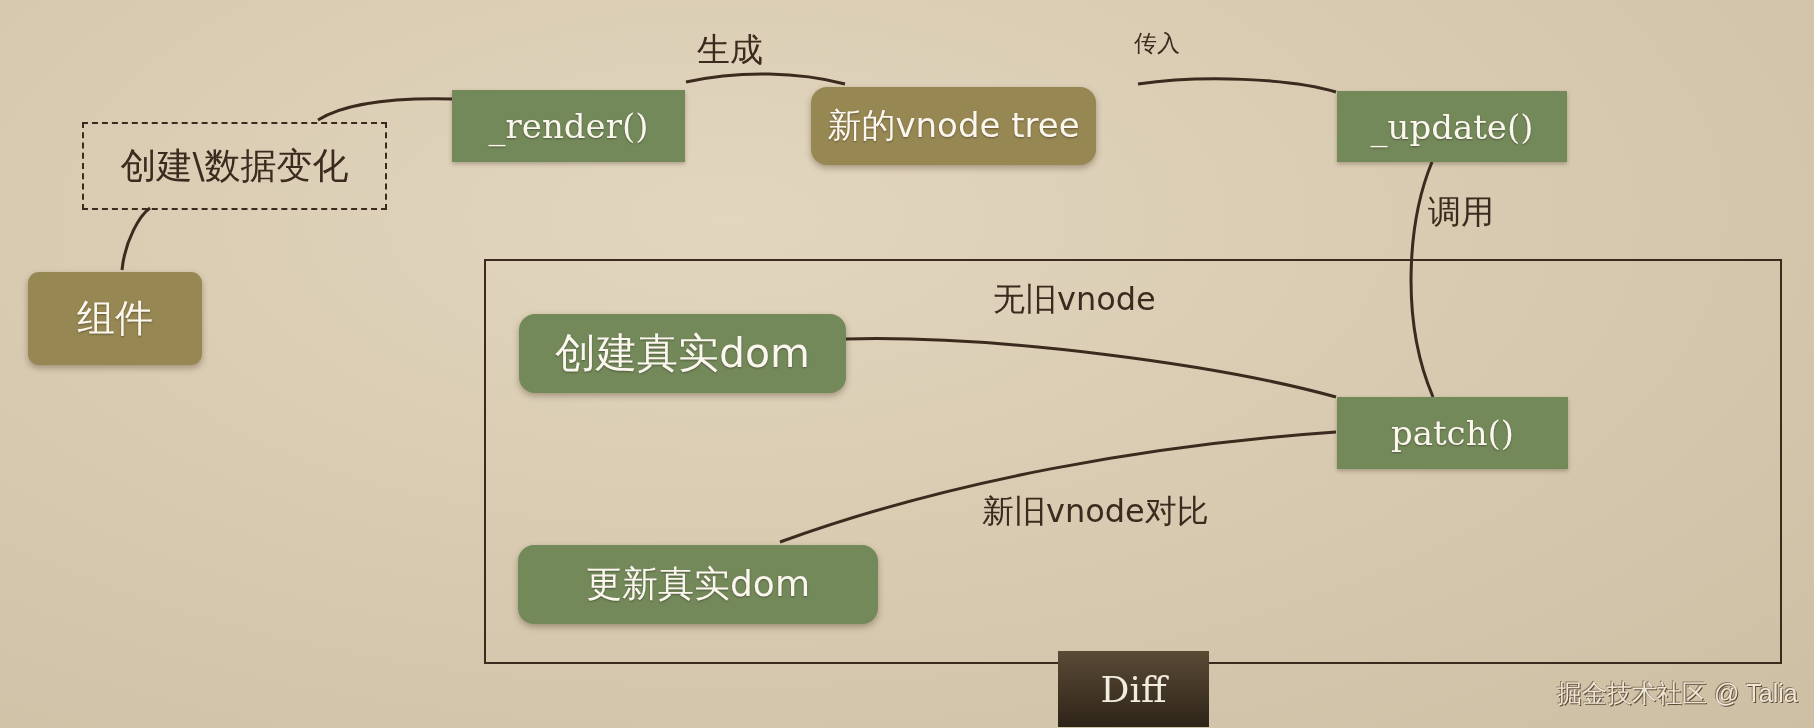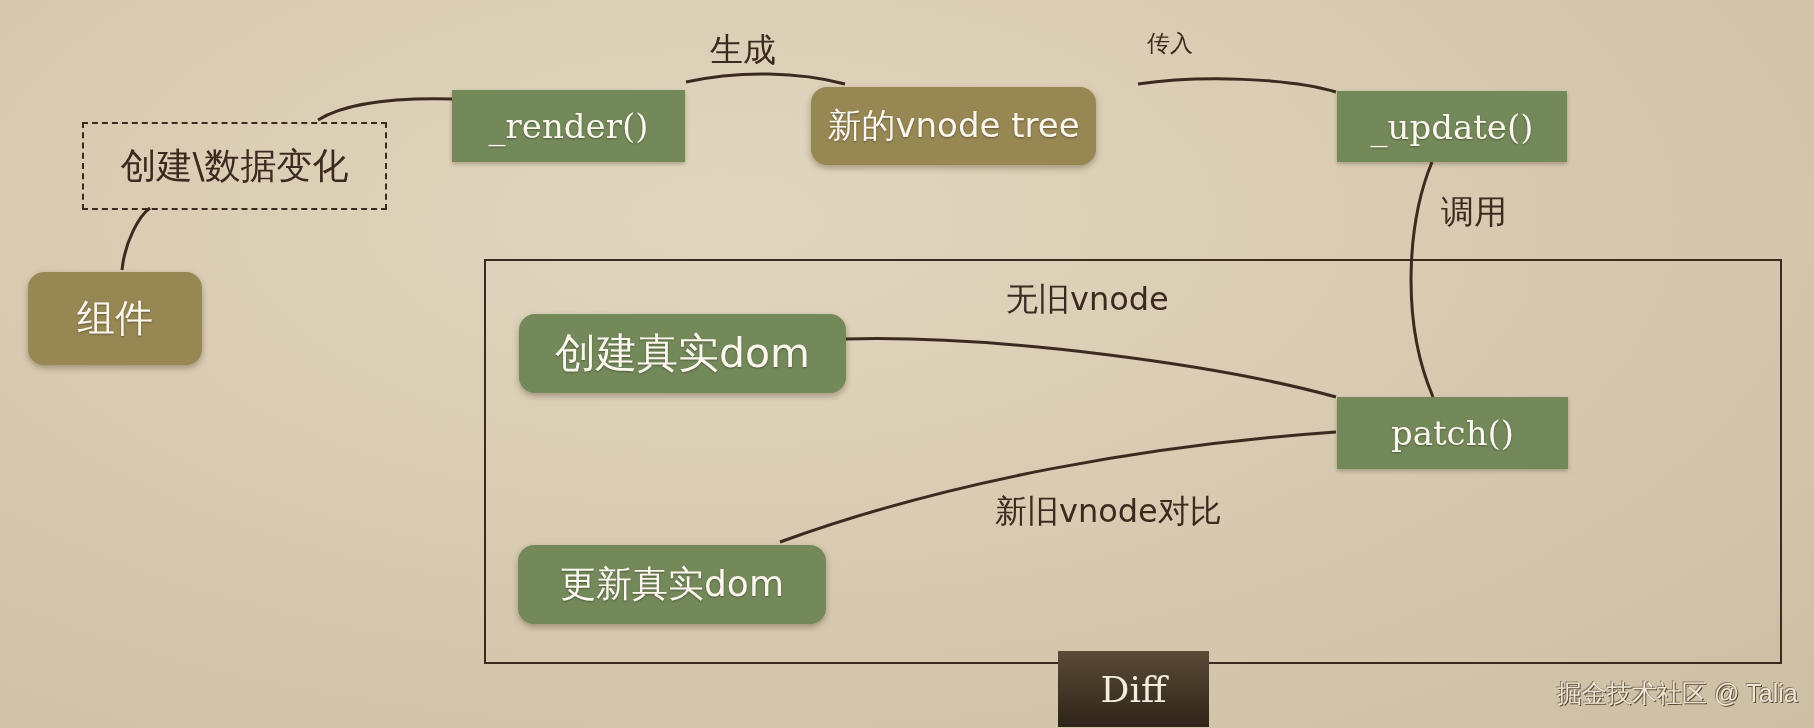--- a/index.html
+++ b/index.html
@@ -8,21 +8,21 @@
     background-image:radial-gradient(ellipse at 40% 30%, #e2d6bf 0%, #d6c9af 55%, #cdbfa4 100%);
     font-family:"DejaVu Sans","Liberation Sans",sans-serif;}
   svg.links{position:absolute;left:0;top:0;}
   .node{position:absolute;display:flex;align-items:center;justify-content:center;
     color:#fbf7ee;box-sizing:border-box;white-space:nowrap;
     text-shadow:0 1px 2px rgba(0,0,0,.35);}
   .green{background:#74895a;}
   .olive{background:#978753;}
   .rounded{border-radius:16px;box-shadow:0 3px 6px rgba(60,40,20,.35);}
   .sq{box-shadow:0 2px 4px rgba(60,40,20,.3);}
-  .plain{position:absolute;color:#3b2a1e;white-space:nowrap;margin-left:13px;}
+  .plain{position:absolute;color:#3b2a1e;white-space:nowrap;}
   .boxed{position:absolute;border:2px dashed #3b2a1e;display:flex;align-items:center;justify-content:center;
     color:#3b2a1e;box-sizing:border-box;}
   .frame{position:absolute;border:2px solid #3b2a1e;box-sizing:border-box;}
   .diff{position:absolute;background:linear-gradient(#5a4a36,#2e2418);color:#f3ece0;
     display:flex;align-items:center;justify-content:center;font-family:"DejaVu Serif",serif;margin-top:28px;}
   .wm{position:absolute;color:#efe6d6;text-shadow:1px 1px 0 #5a4a36,-1px -1px 0 #8a7a62;margin-left:7px;}
 </style>
 </head>
 <body>
 
@@ -31,21 +31,21 @@
     <path d="M122 270 C125 240 140 215 150 208"></path>
     <path d="M318 120 C350 100 410 98 452 99"></path>
     <path d="M686 82 C740 70 800 72 845 84"></path>
     <path d="M1138 84 C1200 75 1290 78 1336 92"></path>
     <path d="M1432 162 C1408 220 1400 320 1433 397"></path>
     <path d="M846 339 C1000 335 1220 365 1336 397"></path>
     <path d="M1336 432 C1150 445 950 480 780 542"></path>
   </g>
 </svg>
 
-<div class="node olive rounded" style="left:28px;top:272px;width:174px;height:93px;font-size:38px;">
+<div class="node olive rounded" style="left:28px;top:272px;width:174px;height:93px;font-size:38px;border-radius:11px;">
   <span>组件</span>
 </div>
 
 <div class="boxed" style="left:82px;top:122px;width:305px;height:88px;font-size:36px;">
   <span>创建\数据变化</span>
 </div>
 
 <div class="node green sq" style="left:452px;top:90px;width:233px;height:72px;font-size:34px;font-family:'DejaVu Serif',serif;">
   <span>_render()</span>
 </div>
@@ -71,21 +71,21 @@
 <div class="node green rounded" style="left:519px;top:314px;width:327px;height:79px;font-size:41px;">
   <span>创建真实dom</span>
 </div>
 
 <div class="node green sq" style="left:1337px;top:397px;width:231px;height:72px;font-size:34px;font-family:'DejaVu Serif',serif;">
   <span>patch()</span>
 </div>
 
 <div class="plain" style="left:982px;top:490px;font-size:32px;">新旧vnode对比</div>
 
-<div class="node green rounded" style="left:518px;top:545px;width:308px;height:79px;font-size:36px;">
+<div class="node green rounded" style="left:518px;top:545px;width:360px;height:79px;font-size:36px;">
   <span>更新真实dom</span>
 </div>
 
 <div class="diff" style="left:1058px;top:623px;width:151px;height:76px;font-size:36px;">
   <span>Diff</span>
 </div>
 
 <div class="wm" style="left:1550px;top:677px;font-size:25px;font-family:'Liberation Sans',sans-serif;">掘金技术社区 @ Talia</div>
 
 </body></html>

